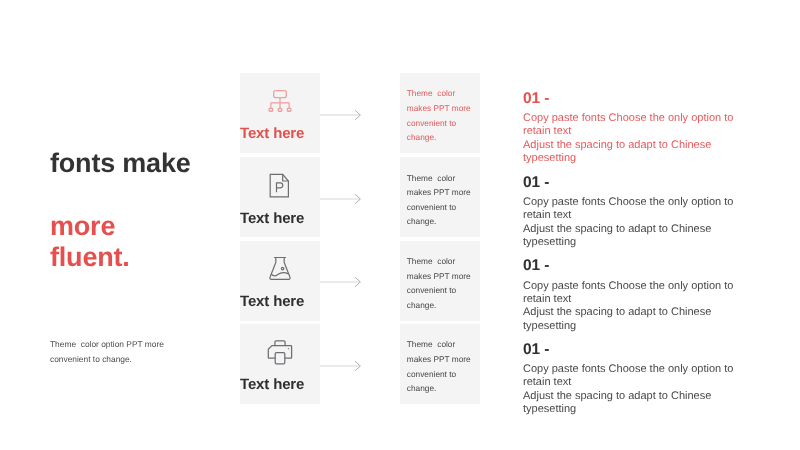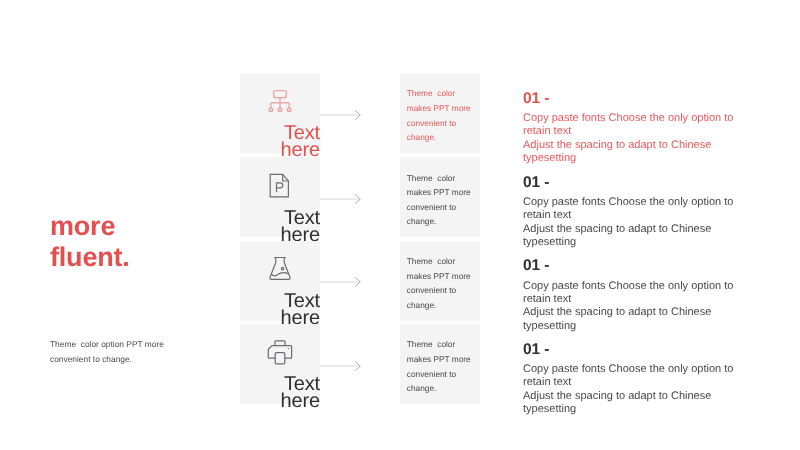--- a/index.html
+++ b/index.html
@@ -12,42 +12,42 @@
   .headline .hl-red{color:#e5504f;margin-top:44px;}
 
   .lead{position:absolute;left:50px;top:336.8px;width:200px;font-size:8.4px;line-height:15.1px;white-space:pre;color:#4d4d50;}
 
   
   .row{position:absolute;left:0;width:800px;height:80px;}
 
   .icon-card{position:absolute;left:240px;top:0;width:80px;height:80px;background:#f4f4f4;}
   .icon-wrap{position:absolute;left:18px;top:15.4px;width:44px;height:28px;display:flex;align-items:center;justify-content:center;color:#6d6e71;}
   .red .icon-wrap{color:#eda1a1;}
-  .icon-label{position:absolute;left:0;top:52.4px;width:80px;text-align:right;font-size:20px;line-height:17px;font-weight:normal;color:#2f2f31;letter-spacing:-0.15px;}
+  .icon-label{position:absolute;left:0;top:52.4px;width:80px;text-align:left;font-size:15px;line-height:17px;font-weight:bold;color:#2f2f31;letter-spacing:-0.15px;}
 
   .arrow{position:absolute;left:320px;top:34.6px;width:42px;height:12px;}
 
   .mid-card{position:absolute;left:400px;top:0;width:80px;height:80px;background:#f4f4f4;}
   .mid-card p{position:absolute;left:6.8px;top:13.4px;margin:0;width:66px;white-space:pre-wrap;font-size:8.3px;line-height:14.6px;color:#47474a;}
 
   .detail{position:absolute;left:523px;top:17.6px;width:240px;}
   .detail .num{font-size:15.5px;font-weight:bold;color:#303032;line-height:16px;letter-spacing:-0.1px;margin:0;}
   .detail .body{margin:5.5px 0 0 0;font-size:11px;line-height:13.2px;color:#47474a;}
 
   .red .icon-label{color:#e0504e;}
   .red .mid-card p{color:#e4595c;}
   .red .detail .num{color:#e5504f;}
   .red .detail .body{color:#e4595c;}
 </style>
 </head>
 <body>
 
 <div class="slide">
 
-  <div class="headline" id="headline"><br><br><br><span class="hl-line hl-red">more</span><br><span class="hl-line hl-red">fluent.</span></div>
+  <div class="headline" id="headline"><br><span class="hl-line">fonts make</span><br><br><span class="hl-line hl-red">more</span><br><span class="hl-line hl-red">fluent.</span></div>
 
   <div class="lead"><span>Theme  color option PPT more</span><br><span>convenient to change.</span></div>
 
   <div id="rows">
       <div class="row red" style="top: 73px;">
         <div class="icon-card">
           <div class="icon-wrap">
             <svg viewBox="0 0 44 28" width="44" height="28">
               <g fill="none" stroke="currentColor" stroke-width="1.3" stroke-linejoin="round">
                 <rect x="15.65" y="2.55" width="12.7" height="7.1" rx="1.9"></rect>

